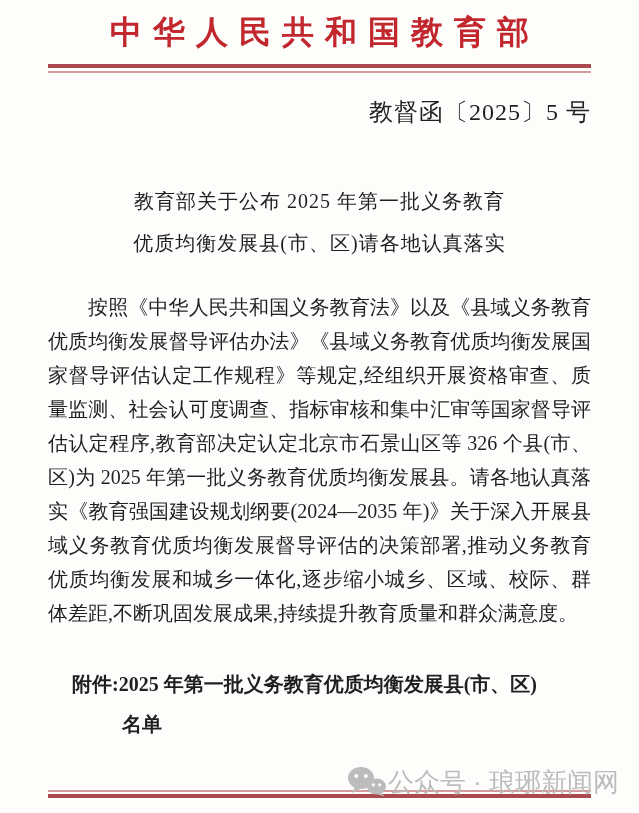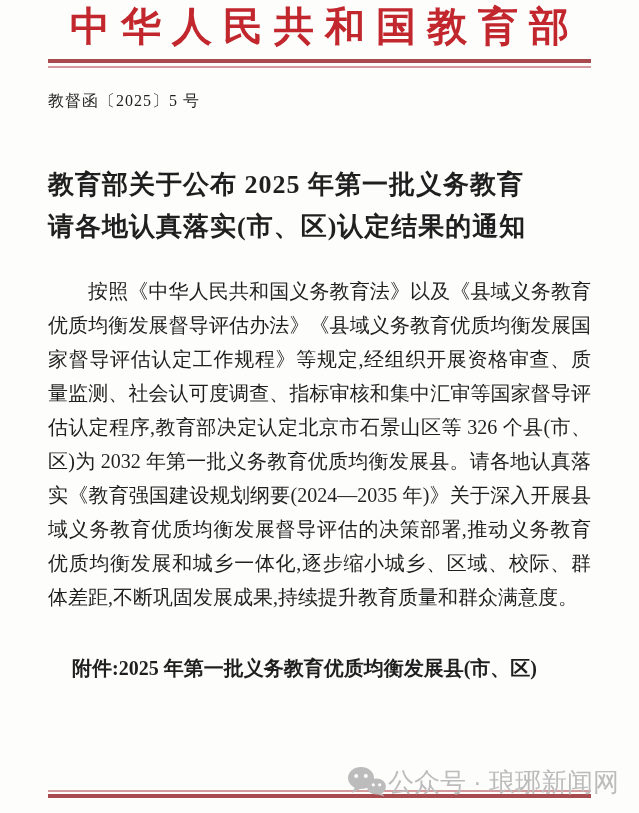--- a/index.html
+++ b/index.html
@@ -17,45 +17,47 @@
   }
   .page {
     position: relative;
     width: 639px; height: 813px;
     background: #fdfdfc;
     color: var(--text-black);
     overflow: hidden;
   }
   .ministry {
     margin: 0;
-    font-size: 40px;
+    padding-top: 5px;
+    font-size: 32px;
     line-height: 54px;
     font-weight: 700;
     color: var(--header-red);
     text-align: center;
     letter-spacing: 11px;
     text-indent: 11px;
     white-space: nowrap;
   }
   .rule-top {
     margin: 5px 48px 0 48px;
     border-top: 4px solid var(--rule-dark);
     border-bottom: 2px solid var(--rule-light);
     height: 3px;
   }
   .doc-number {
     margin: 23px 48px 0 48px;
-    text-align: left;
-    font-size: 16px;
+    text-align: right;
+    font-size: 24px;
     letter-spacing: 1px;
   }
   .title {
     margin: 52px 48px 0 48px;
-    font-size: 26px;
-    font-weight: 700;
+    font-size: 20px;
+    font-weight: 400;
+    text-align: center;
     line-height: 42px;
     letter-spacing: 1px;
   }
   .content {
     margin: 26px 48px 0 48px;
     font-size: 20px;
     line-height: 34px;
     text-align: justify;
   }
   .salutation { margin: 0; }
@@ -97,29 +99,30 @@
 <div class="page">
 
   <h1 class="ministry">中华人民共和国教育部</h1>
 
   <div class="rule-top"></div>
 
   <div class="doc-number">教督函〔2025〕5 号</div>
 
   <h2 class="title">
     <div>教育部关于公布 2025 年第一批义务教育</div>
-    <div>请各地认真落实(市、区)认定结果的通知</div>
+    <div>优质均衡发展县(市、区)请各地认真落实</div>
   </h2>
 
   <div class="content">
-    <p class="para">按照《中华人民共和国义务教育法》以及《县域义务教育优质均衡发展督导评估办法》《县域义务教育优质均衡发展国家督导评估认定工作规程》等规定,经组织开展资格审查、质量监测、社会认可度调查、指标审核和集中汇审等国家督导评估认定程序,教育部决定认定北京市石景山区等 326 个县(市、区)为 2032 年第一批义务教育优质均衡发展县。请各地认真落实《教育强国建设规划纲要(2024—2035 年)》关于深入开展县域义务教育优质均衡发展督导评估的决策部署,推动义务教育优质均衡发展和城乡一体化,逐步缩小城乡、区域、校际、群体差距,不断巩固发展成果,持续提升教育质量和群众满意度。</p>
+    <p class="para">按照《中华人民共和国义务教育法》以及《县域义务教育优质均衡发展督导评估办法》《县域义务教育优质均衡发展国家督导评估认定工作规程》等规定,经组织开展资格审查、质量监测、社会认可度调查、指标审核和集中汇审等国家督导评估认定程序,教育部决定认定北京市石景山区等 326 个县(市、区)为 2025 年第一批义务教育优质均衡发展县。请各地认真落实《教育强国建设规划纲要(2024—2035 年)》关于深入开展县域义务教育优质均衡发展督导评估的决策部署,推动义务教育优质均衡发展和城乡一体化,逐步缩小城乡、区域、校际、群体差距,不断巩固发展成果,持续提升教育质量和群众满意度。</p>
   </div>
 
   <div class="attachment">
     <div class="att-1">附件:2025 年第一批义务教育优质均衡发展县(市、区)</div>
+    <div class="att-2">名单</div>
   </div>
 
   <div class="rule-bottom"></div>
 
   <div class="watermark">
     <span>
       <svg width="40" height="31" viewBox="0 0 40 31" xmlns="http://www.w3.org/2000/svg">
         <ellipse cx="14" cy="12" rx="13" ry="11" fill="#bcbcbc"></ellipse>
         <path d="M8 21 L5 27 L14 22.6 Z" fill="#bcbcbc"></path>
         <circle cx="9.2" cy="10" r="2" fill="#fdfdfc"></circle>

